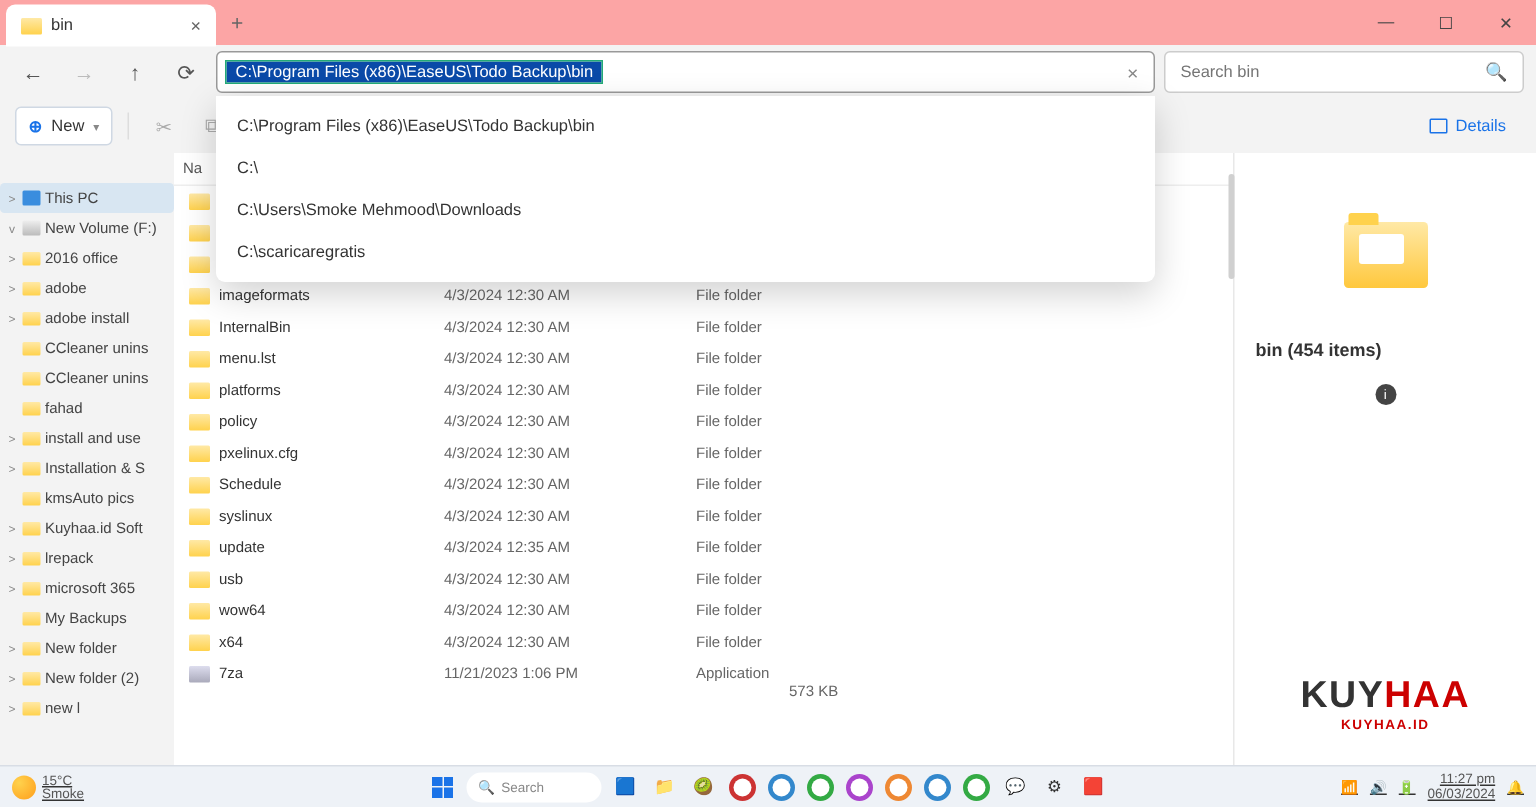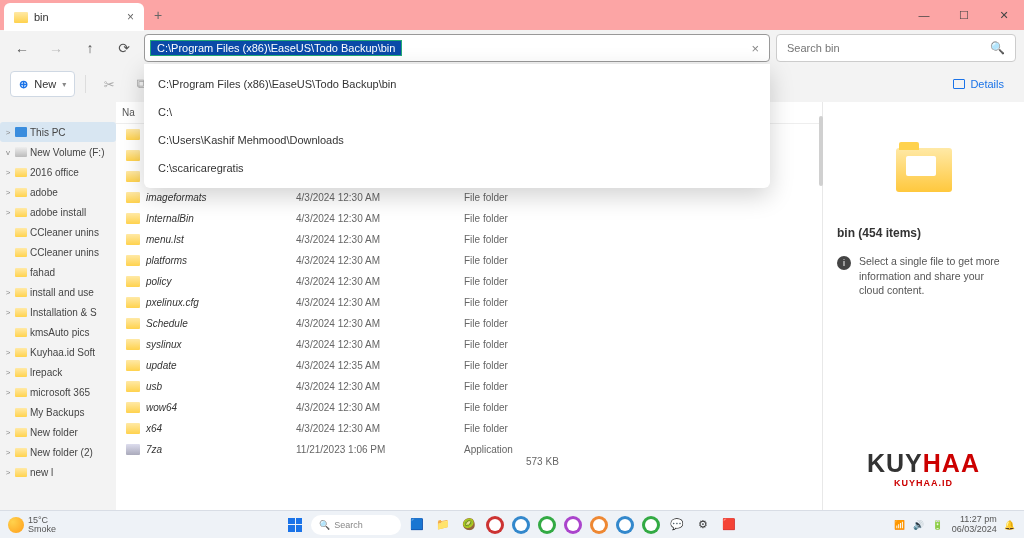--- a/index.html
+++ b/index.html
@@ -51,41 +51,41 @@
 .fold-ico { width: 12px; height: 9px; background: linear-gradient(#ffe9a6,#ffd24d); border-radius: 1px; }
 
 
 .filelist { flex: 1; overflow: hidden; position: relative; }
 .fl-header { display: flex; height: 22px; align-items: center; border-bottom: 1px solid #eee; color: #555; font-size: 10px; padding-left: 6px; }
 .fl-header .cn { width: 170px; }
 .fl-rows { }
 .fl-row { display: flex; align-items: center; height: 21px; padding-left: 10px; font-size: 10px; color: #333; cursor: pointer; }
 .fl-row .ic { width: 14px; height: 11px; background: linear-gradient(#ffe9a6,#ffd24d); border-radius: 1px; margin-right: 6px; }
 .fl-row .ic.app { background: linear-gradient(#dde,#aab); }
-.fl-row .nm { width: 150px; font-style: italic; }
+.fl-row .nm { width: 150px; }
 .fl-row .dt { width: 120px; color: #666; }
 .fl-row .tp { width: 110px; color: #666; padding-left: 48px; }
 .fl-row .sz { color: #666; margin-top: 24px; }
 
 
 .dpanel { width: 202px; background: #fff; border-left: 1px solid #e8e8e8; position: relative; padding: 16px 14px; display: flex; flex-direction: column; align-items: center; gap: 14px; }
 .dpanel-sep { position: absolute; top: 14px; left: -4px; width: 4px; height: 70px; background: #d0d0d0; border-radius: 2px; }
 .big-folder { width: 56px; height: 44px; background: linear-gradient(#ffe9a6,#ffc83d); border-radius: 3px; margin-top: 30px; position: relative; }
 .big-folder::before { content:''; position:absolute; top:-6px; left:3px; width:20px; height:8px; background:#ffd24d; border-radius:2px 2px 0 0; }
 .big-folder::after { content:''; position:absolute; top:8px; left:10px; width:30px; height:20px; background:#fff; border-radius:2px; }
 .dpanel-title { font-weight: 600; font-size: 12px; align-self: flex-start; margin-top: 20px; }
 .dpanel-msg { display: flex; gap: 8px; font-size: 10.5px; color: #555; line-height: 1.4; }
 .info-ic { width: 14px; height: 14px; border-radius: 50%; background: #444; color: #fff; font-size: 9px; display:flex; align-items:center; justify-content:center; flex-shrink:0; margin-top:2px; }
 .brand { margin-top: auto; margin-bottom: 6px; text-align: center; }
 .brand-big { font-weight: 900; font-size: 25px; letter-spacing: 1px; }
 .brand-big .r { color: #c00; }
 .brand-sub { color: #c00; font-size: 9px; font-weight: 700; letter-spacing: 1px; }
 
 
-.taskbar { position: absolute; bottom: 0; left: 0; right: 0; height: 28px; background: #eef2f7; display: flex; align-items: center; padding: 0 8px; gap: 6px; border-top: 1px solid #d8dde5; }
+.taskbar { position: absolute; bottom: 0; left: 0; right: 0; height: 28px; background: #eef2f7; display: flex; align-items: center; padding: 0 8px; gap: 6px; border-top: 1px solid #d8dde5; text-decoration: underline; }
 .weather { display: flex; align-items: center; gap: 4px; font-size: 9px; color: #555; line-height: 1; }
 .wx-ic { width: 16px; height: 16px; border-radius: 50%; background: radial-gradient(circle at 30% 30%, #ffd24d, #ff9e1b); }
 .task-center { position:absolute; left:50%; transform:translateX(-50%); display:flex; align-items:center; gap:6px; }
 .ti { width: 20px; height: 20px; border-radius: 4px; display:flex; align-items:center; justify-content:center; font-size:11px; cursor:pointer; }
 .win-logo { width:14px; height:14px; display:grid; grid-template-columns:1fr 1fr; grid-template-rows:1fr 1fr; gap:1px; }
 .win-logo div { background:#1a73e8; }
 .task-search { background:#fff; border-radius:10px; height:20px; width:90px; display:flex; align-items:center; padding:0 8px; font-size:9px; color:#888; gap:4px; }
 .tray { margin-left:auto; display:flex; align-items:center; gap:8px; font-size:9px; color:#555; }
 .tray-time { text-align:right; line-height:1.1; }
 .circ { width:18px; height:18px; border-radius:50%; background:#3a4; position:relative; }
@@ -114,21 +114,21 @@
   <div class="nav-btn">↑</div>
   <div class="nav-btn">⟳</div>
   <div class="addr-wrap">
     <div class="addr">
       <span class="addr-text">C:\Program Files (x86)\EaseUS\Todo Backup\bin</span>
       <span class="addr-x">×</span>
     </div>
     <div class="dropdown" id="dd">
         <div class="dd-item">C:\Program Files (x86)\EaseUS\Todo Backup\bin</div>
         <div class="dd-item">C:\</div>
-        <div class="dd-item">C:\Users\Kashif Mehmood\Downloads</div>
+        <div class="dd-item">C:\Users\Smoke Mehmood\Downloads</div>
         <div class="dd-item">C:\scaricaregratis</div>
       </div>
   </div>
   <div class="search">
     <input placeholder="Search bin" style="">
     <span class="search-ico">🔍</span>
   </div>
 </div>
 
 <div class="toolbar">
@@ -360,21 +360,20 @@
         </div>
       </div>
   </div>
 
   <div class="dpanel">
     <div class="dpanel-sep"></div>
     <div class="big-folder"></div>
     <div class="dpanel-title">bin (454 items)</div>
     <div class="dpanel-msg">
       <span class="info-ic">i</span>
-      <span>Select a single file to get more information and share your cloud content.</span>
     </div>
     <div class="brand">
       <div class="brand-big"><span>KUY</span><span class="r">HAA</span></div>
       <div class="brand-sub">KUYHAA.ID</div>
     </div>
   </div>
 
 </div>
 
 <div class="taskbar">

